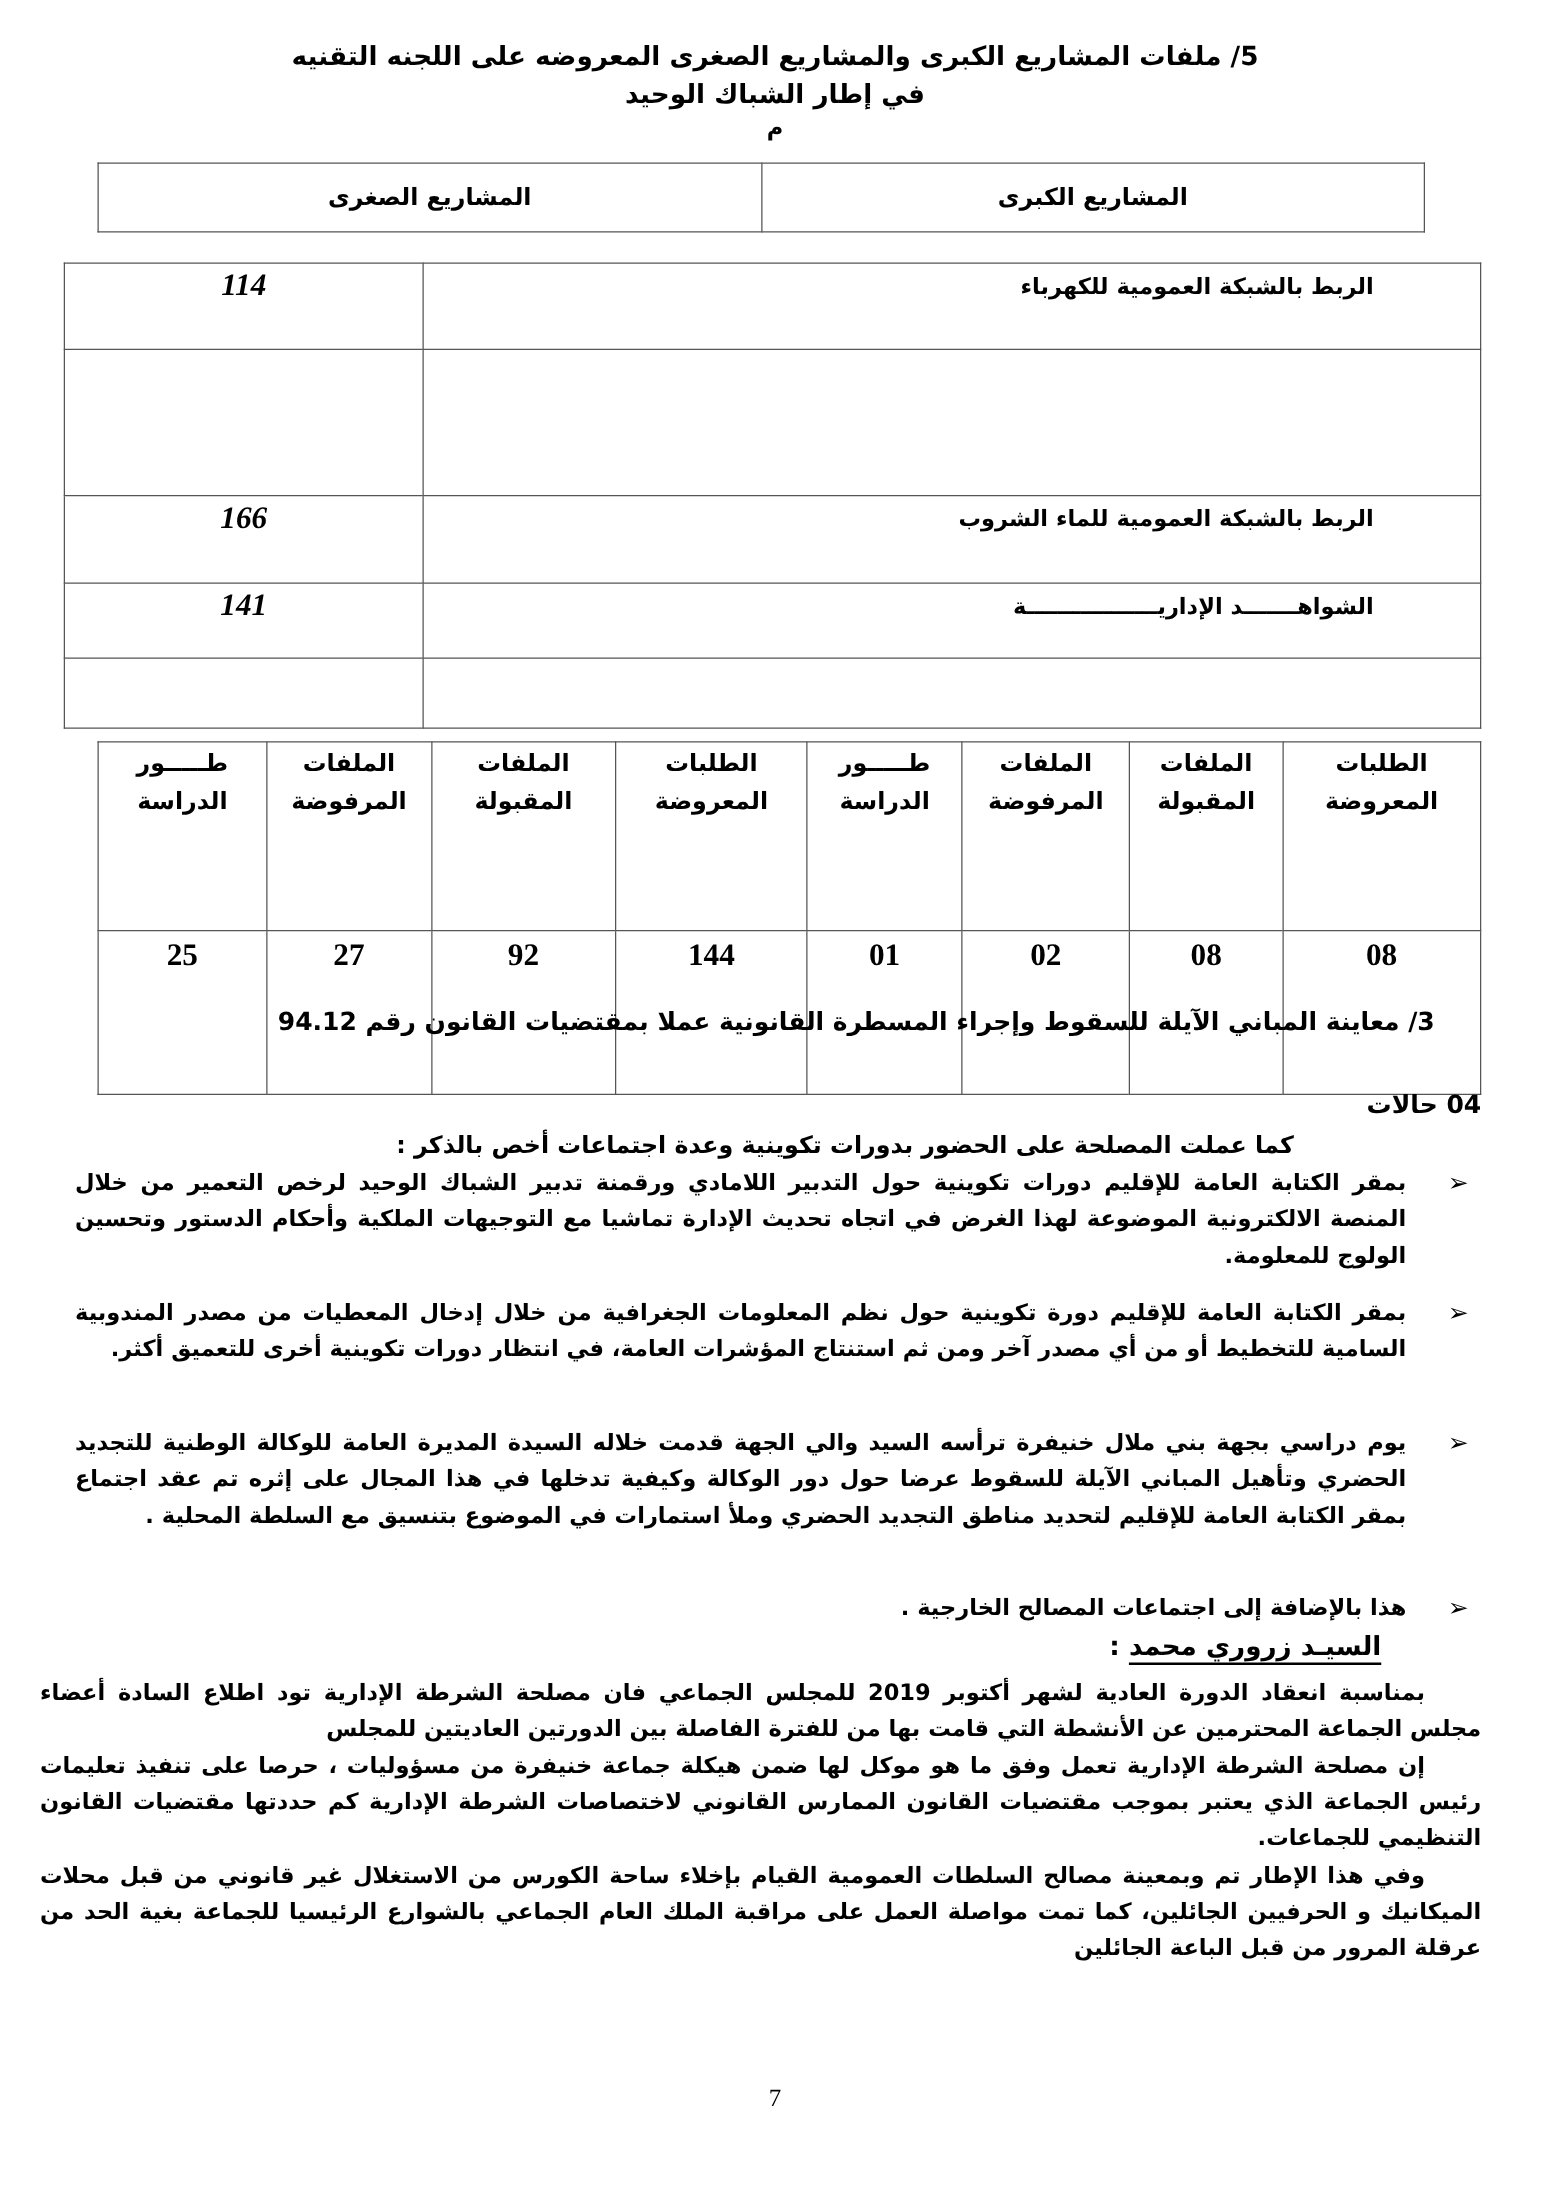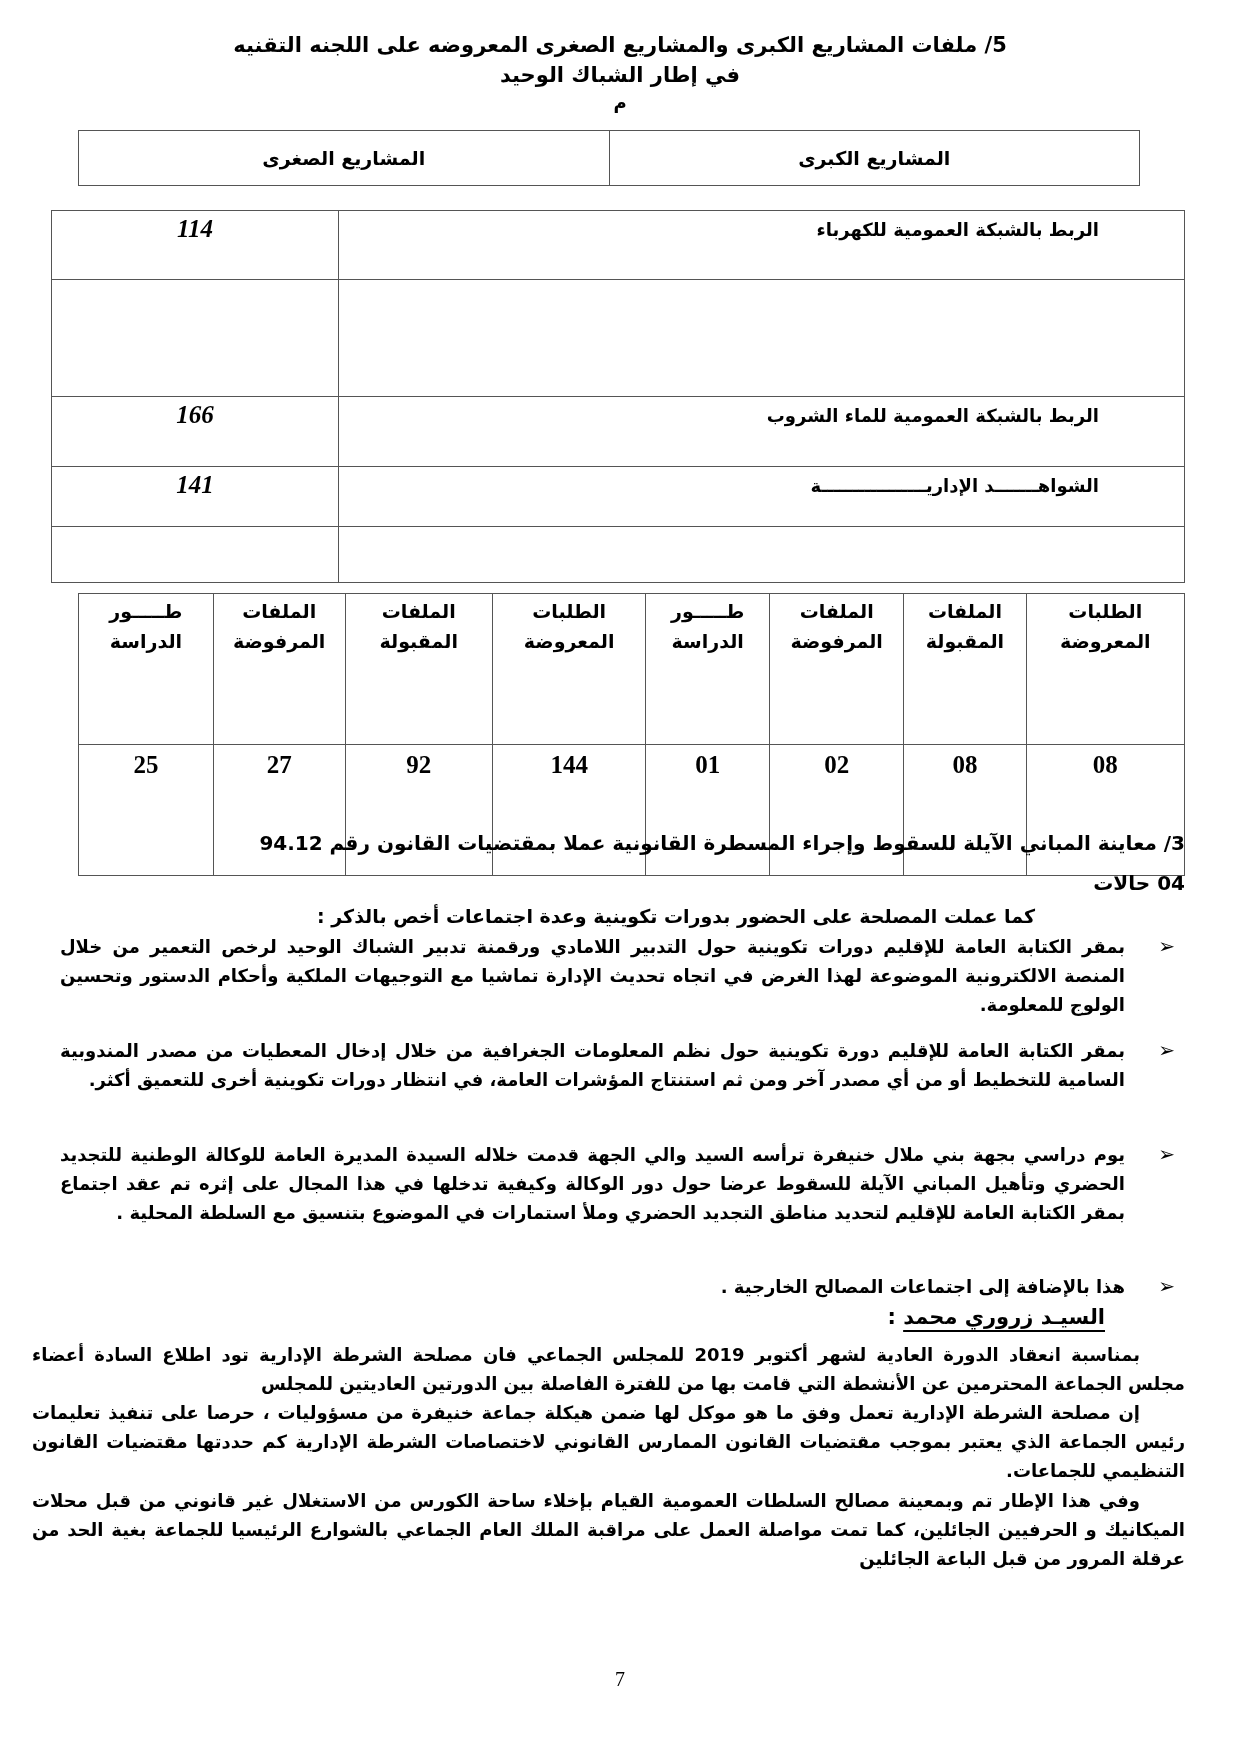--- a/index.html
+++ b/index.html
@@ -90,21 +90,21 @@
     <td class="v">02</td>
     <td class="v">01</td>
     <td class="v">144</td>
     <td class="v">92</td>
     <td class="v">27</td>
     <td class="v">25</td>
   </tr>
 </tbody>
   </table>
 
-<div class="abs sect" style="top:828px; right:55px; width:1000px; text-align:right;">3/ معاينة المباني الآيلة للسقوط وإجراء المسطرة القانونية عملا بمقتضيات القانون رقم 94.12</div>
+<div class="abs sect" style="top:802px; right:55px; width:1000px; text-align:center;">3/ معاينة المباني الآيلة للسقوط وإجراء المسطرة القانونية عملا بمقتضيات القانون رقم 94.12</div>
 <div class="abs sect" style="top:868px; right:55px; text-align:right;">04 حالات</div>
 <div class="abs para" style="top:902px; right:205px; font-size:19px;">كما عملت المصلحة على الحضور بدورات تكوينية وعدة اجتماعات أخص بالذكر :</div>
 
 <div class="bullet-row para" style="top:932px;">
   <span class="mark">➢</span>
   <div class="txt">بمقر الكتابة العامة للإقليم دورات تكوينية حول التدبير اللامادي ورقمنة تدبير الشباك الوحيد لرخص التعمير من خلال المنصة الالكترونية الموضوعة لهذا الغرض في اتجاه تحديث الإدارة تماشيا مع التوجيهات الملكية وأحكام الدستور وتحسين الولوج للمعلومة.</div>
 </div>
 <div class="bullet-row para" style="top:1036px;">
   <span class="mark">➢</span>
   <div class="txt">بمقر الكتابة العامة للإقليم دورة تكوينية حول نظم المعلومات الجغرافية من خلال إدخال المعطيات من مصدر المندوبية السامية للتخطيط أو من أي مصدر آخر ومن ثم استنتاج المؤشرات العامة، في انتظار دورات تكوينية أخرى للتعميق أكثر.</div>

